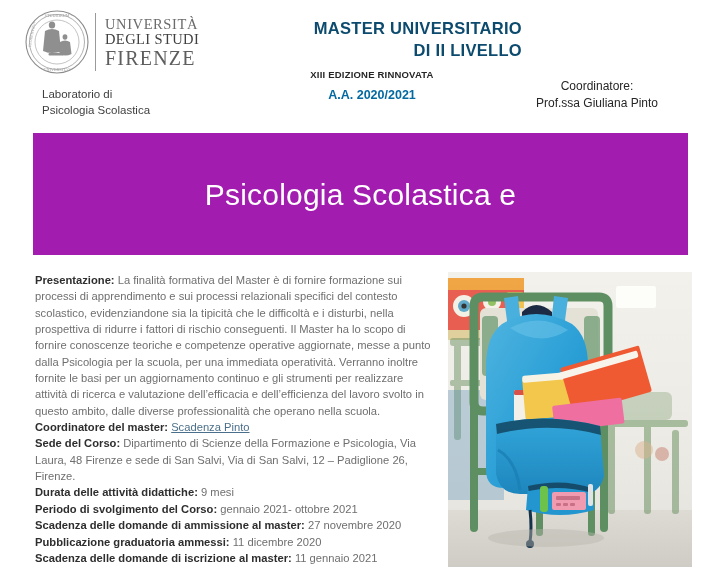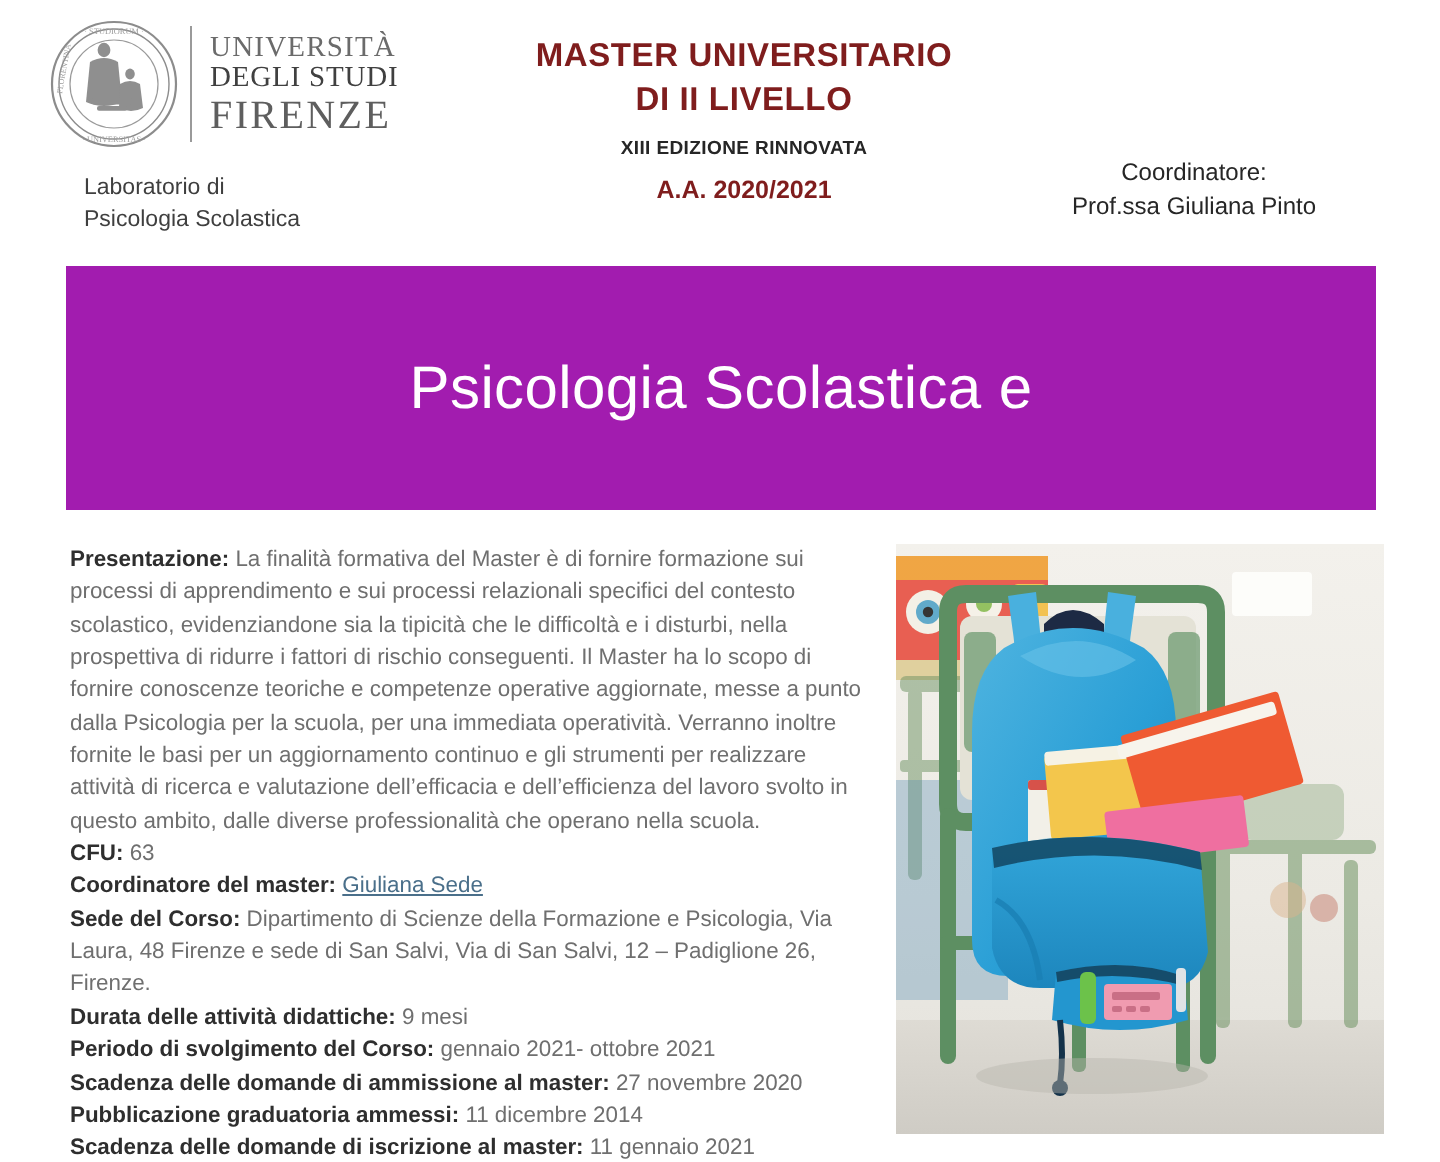--- a/index.html
+++ b/index.html
@@ -87,38 +87,39 @@
     position: absolute;
     left: 222px;
     top: 18px;
     width: 300px;
     text-align: center;
   }
   .mu-line {
     font-size: 16.5px;
     font-weight: 700;
     letter-spacing: 0.3px;
-    color: #7f1d1d;
+    color: #0c4a6e;
     line-height: 1.25;
+    text-align: right;
   }
   .mu-line.second {
     margin-top: 1px;
   }
   .edizione {
     margin-top: 9px;
     font-size: 9.5px;
     font-weight: 700;
     letter-spacing: 0.2px;
     color: #262626;
   }
   .aa {
     margin-top: 8px;
     font-size: 12.5px;
     font-weight: 700;
-    color: #7f1d1d;
+    color: #0369a1;
   }
 
   .coord-block {
     position: absolute;
     right: 28px;
     top: 78px;
     text-align: center;
     font-size: 12px;
     line-height: 1.45;
     color: #262626;
@@ -249,27 +250,26 @@
   <div class="title-text">
     <div>Psicologia Scolastica e</div>
   </div>
 </div>
 
 <div class="body-col">
   <p class="lede">
     <strong>Presentazione:</strong><span> La finalità formativa del Master è di fornire formazione sui processi di apprendimento e sui processi relazionali specifici del contesto scolastico, evidenziandone sia la tipicità che le difficoltà e i disturbi, nella prospettiva di ridurre i fattori di rischio conseguenti. Il Master ha lo scopo di fornire conoscenze teoriche e competenze operative aggiornate, messe a punto dalla Psicologia per la scuola, per una immediata operatività. Verranno inoltre fornite le basi per un aggiornamento continuo e gli strumenti per realizzare attività di ricerca e valutazione dell’efficacia e dell’efficienza del lavoro svolto in questo ambito, dalle diverse professionalità che operano nella scuola.</span>
   </p>
   <div id="fact-list">
-      <p class="fact-line"><strong>CFU:</strong><span> 63</span></p>
-      <p class="fact-line"><strong>Coordinatore del master:</strong><span> <a class="coord-link" href="#" style="color: rgb(74, 111, 138);">Giuliana Sede</a></span></p>
+      <p class="fact-line"><strong>Coordinatore del master:</strong><span> <a class="coord-link" href="#" style="color: rgb(74, 111, 138);">Scadenza Pinto</a></span></p>
       <p class="fact-line"><strong>Sede del Corso:</strong><span> Dipartimento di Scienze della Formazione e Psicologia, Via Laura, 48 Firenze e sede di San Salvi, Via di San Salvi, 12 – Padiglione 26, Firenze.</span></p>
       <p class="fact-line"><strong>Durata delle attività didattiche:</strong><span> 9 mesi</span></p>
       <p class="fact-line"><strong>Periodo di svolgimento del Corso:</strong><span> gennaio 2021- ottobre 2021</span></p>
       <p class="fact-line"><strong>Scadenza delle domande di ammissione al master:</strong><span> 27 novembre 2020</span></p>
-      <p class="fact-line"><strong>Pubblicazione graduatoria ammessi:</strong><span> 11 dicembre 2014</span></p>
+      <p class="fact-line"><strong>Pubblicazione graduatoria ammessi:</strong><span> 11 dicembre 2020</span></p>
       <p class="fact-line"><strong>Scadenza delle domande di iscrizione al master:</strong><span> 11 gennaio 2021</span></p>
     </div>
 </div>
 
 <div class="photo">
   <svg width="244" height="295" viewBox="0 0 244 295">
     <defs>
       <linearGradient id="wall" x1="0" y1="0" x2="0" y2="1">
         <stop offset="0%" stop-color="#f3f1ec"></stop>
         <stop offset="60%" stop-color="#eceae4"></stop>

